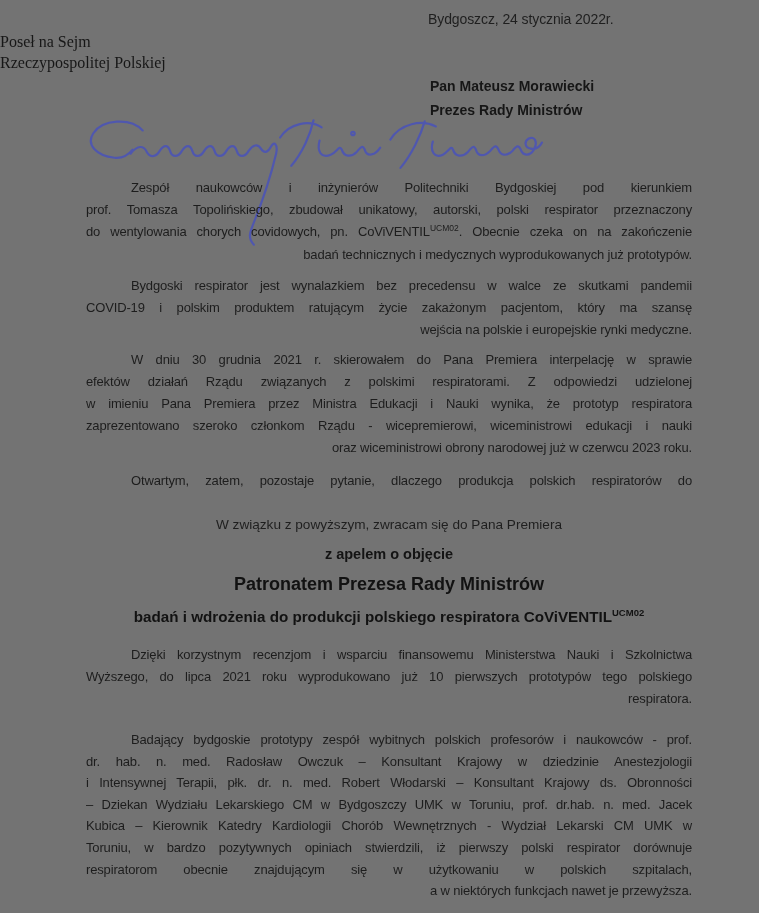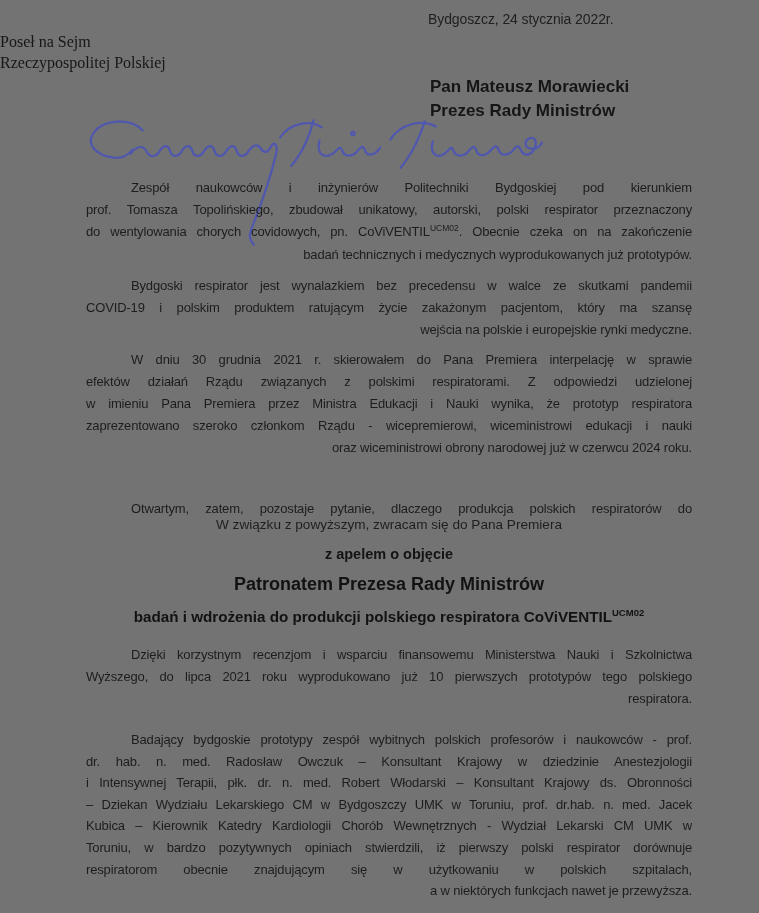--- a/index.html
+++ b/index.html
@@ -5,37 +5,37 @@
   html,body{margin:0;padding:0;background:#ffffff;}
   .page{
     position:relative;width:759px;height:913px;background:#737373;
     overflow:hidden;color:#1f1f1f;
     font-family:"Liberation Sans","DejaVu Sans",sans-serif;
   }
   .abs{position:absolute;}
   .date{left:428px;top:11px;font-size:14px;letter-spacing:-0.1px;}
   .sender{left:0;top:31px;width:202px;
     font-family:"Liberation Serif","DejaVu Serif",serif;font-size:16px;line-height:21px;color:#171717;}
-  .recipient{left:430px;top:75px;font-size:17px;line-height:23.5px;font-weight:700;color:#161616;}
+  .recipient{left:430px;top:75px;font-size:14px;line-height:23.5px;font-weight:700;color:#161616;}
   .hand{left:80px;top:116px;width:465px;height:132px;}
   .hand svg{display:block;width:465px;height:132px;}
   .ink{fill:none;stroke-width:2.2;stroke-linecap:round;stroke-linejoin:round;opacity:.92;}
   .body{left:86px;width:606px;font-size:13px;line-height:22px;letter-spacing:-0.15px;color:#1d1d1d;}
   .ln{width:100%;}
   .jl{text-align:justify;text-align-last:justify;}
   .ll{text-align:right;}
   .ind{text-indent:45px;}
   .ctr{text-align:right;text-align-last:center;}
   .sup{font-size:8.5px;position:relative;top:-5px;letter-spacing:0;}
   .appeal-intro{left:86px;width:606px;top:517px;font-size:13.6px;}
   .appeal1{left:86px;width:606px;top:546px;font-size:14.5px;font-weight:700;color:#141414;}
   .appeal2{left:86px;width:606px;top:574px;font-size:18px;font-weight:700;color:#121212;}
   .appeal3{left:86px;width:606px;top:608px;font-size:15.2px;font-weight:700;color:#121212;}
   .appeal3 .sup{font-size:9.5px;top:-6px;}
-  .p1{top:177px;} .p2{top:275px;} .p3{top:349px;} .p4{top:470px;margin-top:28px;}
+  .p1{top:177px;} .p2{top:275px;} .p3{top:349px;} .p4{top:470px;}
   .p5{top:644px;} .p6{top:729px;line-height:21.6px;}
 </style>
 </head>
 <body>
 
 <div class="page">
 
   <div class="abs date">Bydgoszcz, 24 stycznia 2022r.</div>
 
   <div class="abs sender">
@@ -78,21 +78,21 @@
     <div class="ln jl ind">Bydgoski respirator jest wynalazkiem bez precedensu w walce ze skutkami pandemii</div>
     <div class="ln jl">COVID-19 i polskim produktem ratującym życie zakażonym pacjentom, który ma szansę</div>
     <div class="ln ll">wejścia na polskie i europejskie rynki medyczne.</div>
   </div>
 
   <div class="abs body p3">
     <div class="ln jl ind">W dniu 30 grudnia 2021 r. skierowałem do Pana Premiera interpelację w sprawie</div>
     <div class="ln jl">efektów działań Rządu związanych z polskimi respiratorami. Z odpowiedzi udzielonej</div>
     <div class="ln jl">w imieniu Pana Premiera przez Ministra Edukacji i Nauki wynika, że prototyp respiratora</div>
     <div class="ln jl">zaprezentowano szeroko członkom Rządu - wicepremierowi, wiceministrowi edukacji i nauki</div>
-    <div class="ln ll">oraz wiceministrowi obrony narodowej już w czerwcu 2024 roku.</div>
+    <div class="ln ll">oraz wiceministrowi obrony narodowej już w czerwcu 2023 roku.</div>
   </div>
 
   <div class="abs body p4">
     <div class="ln jl ind">Otwartym, zatem, pozostaje pytanie, dlaczego produkcja polskich respiratorów do</div>
   </div>
 
   <div class="abs appeal-intro ctr">W związku z powyższym, zwracam się do Pana Premiera</div>
 
   <div class="abs appeal1 ctr">z apelem o objęcie</div>
 

